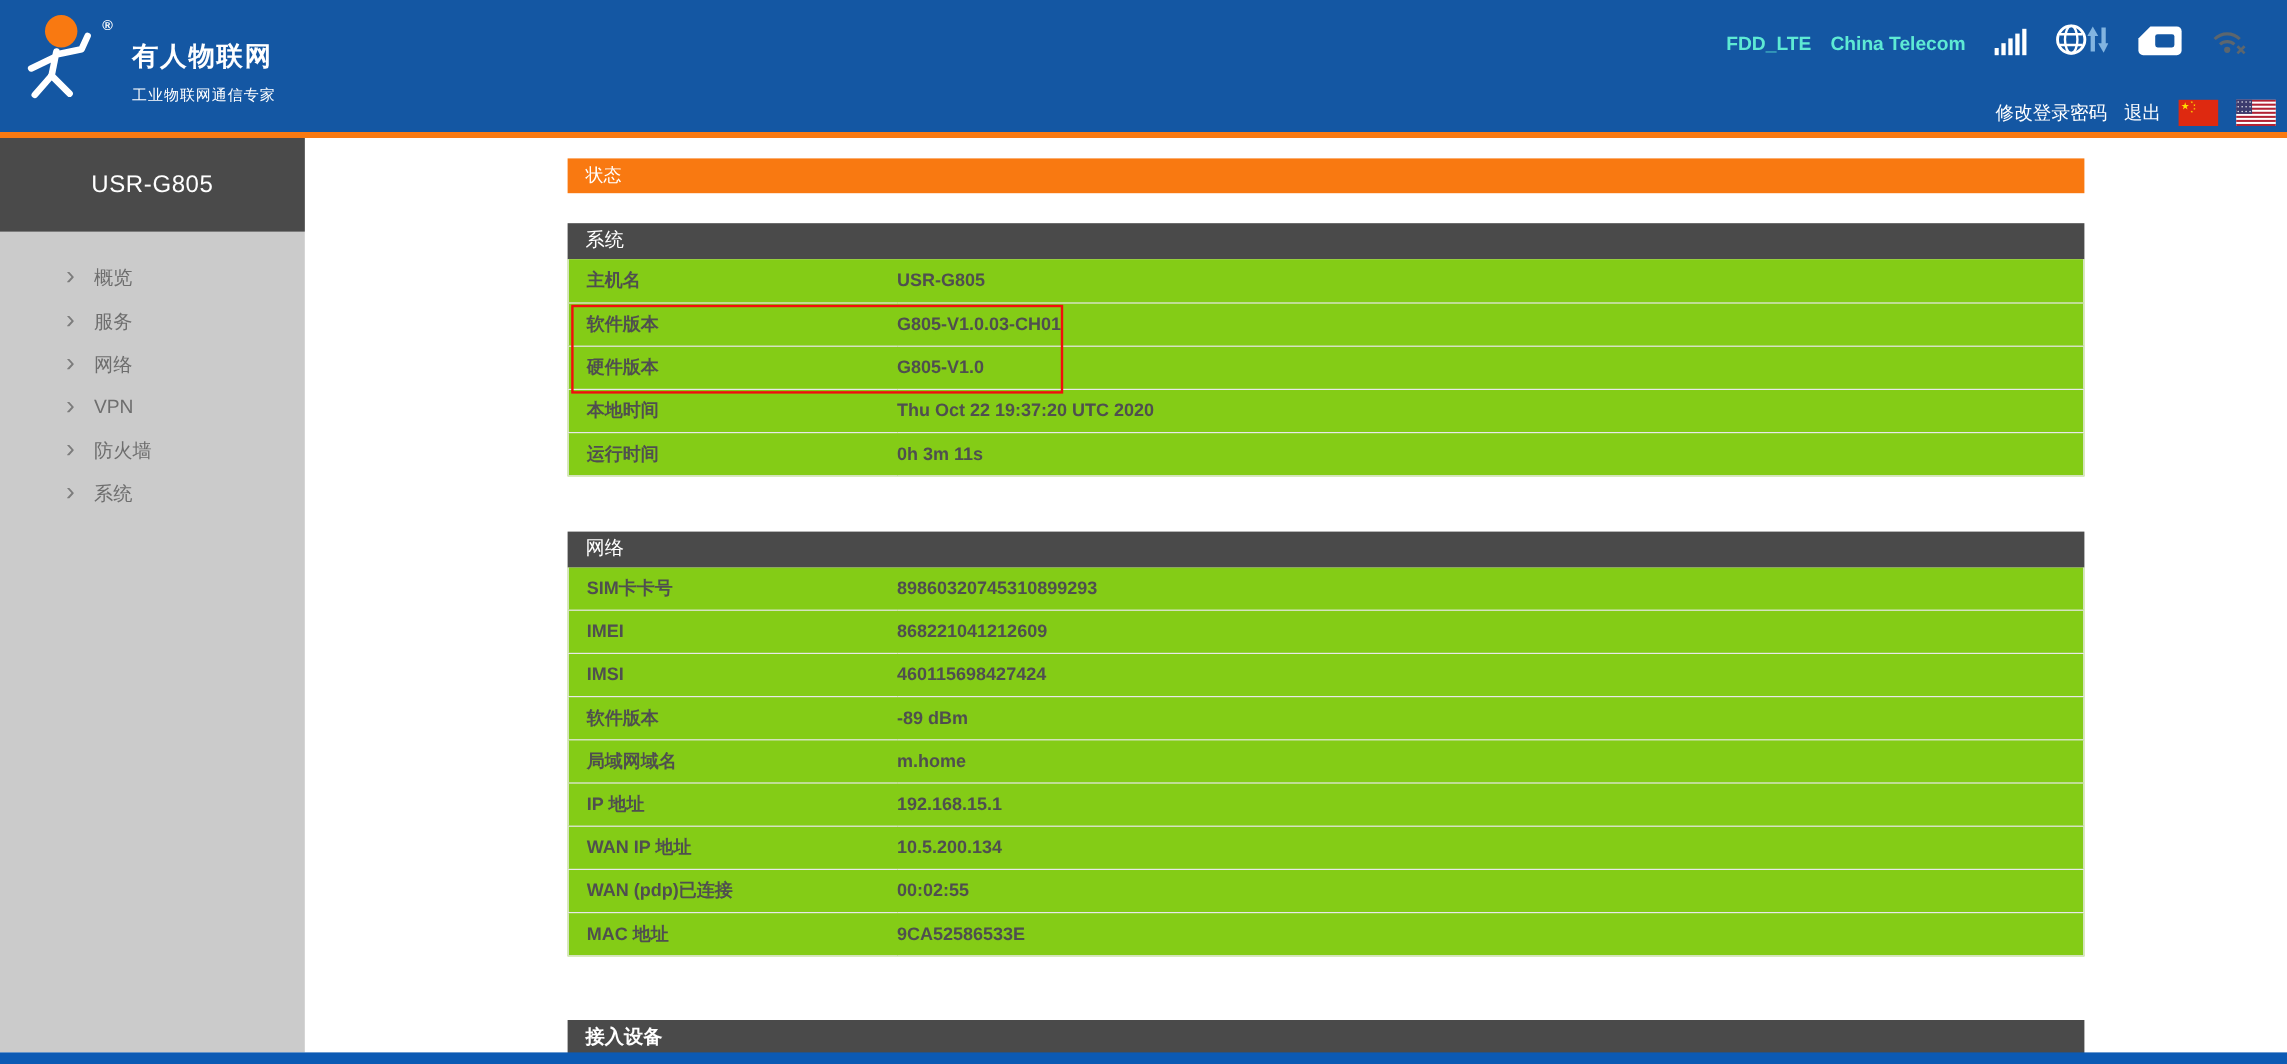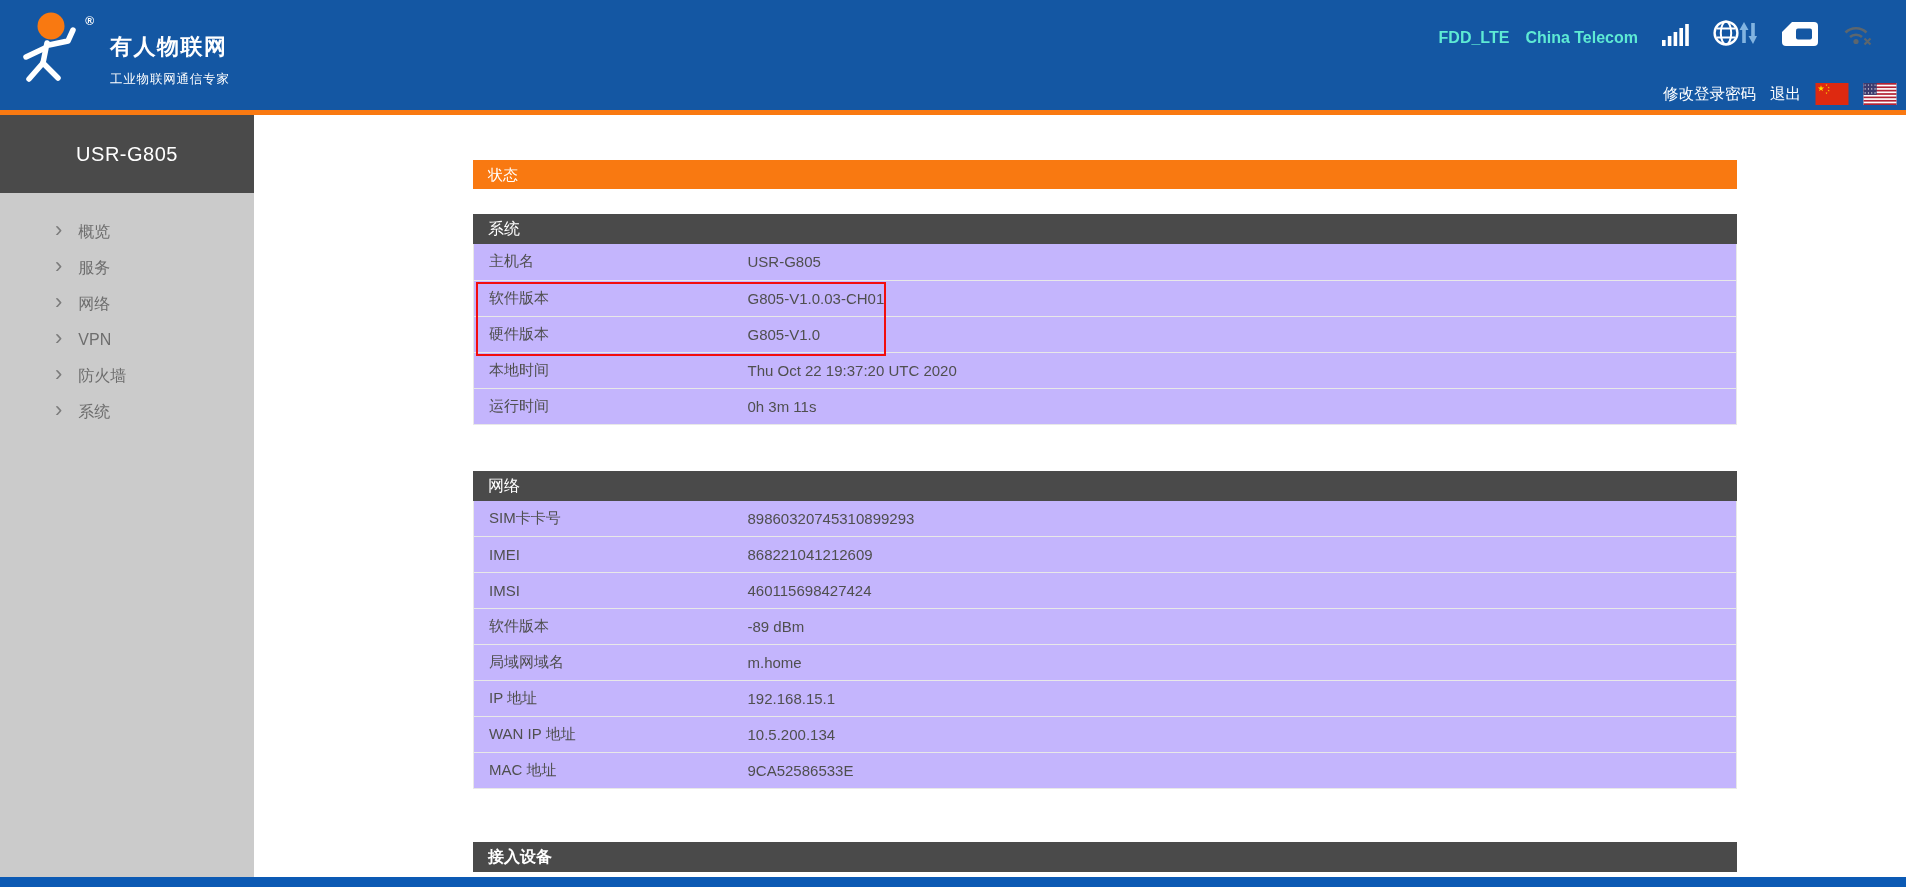--- a/index.html
+++ b/index.html
@@ -26,29 +26,29 @@
   .flag { width:34px; height:22px; display:block; cursor:pointer; }
   
   .sidebar { position:absolute; top:115px; left:0; width:254px; height:762px; background:#cbcbcb; }
   .device-header { height:78px; background:#4a4a4a; color:#fff; font-size:20px; letter-spacing:0.5px;
     display:flex; align-items:center; justify-content:center; }
   .menu { padding-top:21px; }
   .menu-item { height:36px; display:flex; align-items:center; padding-left:55px; cursor:pointer; }
   .chev { color:#7c7c7c; font-size:22px; line-height:20px; margin-right:16px; margin-top:-4px; }
   .menu-label { color:#6e6e6e; font-size:16px; }
   
-  .content { position:absolute; left:437px; top:160px; width:1300px;padding-left:36px; }
+  .content { position:absolute; left:437px; top:132px; width:1300px;padding-left:36px; }
   .page-title-bar { height:29px; line-height:29px; background:#f97911; color:#fff; font-size:15px; padding-left:15px; }
   .section { position:relative; }
   .sec-system  { margin-top:25px; }
   .sec-network { margin-top:46px; }
   .sec-devices { margin-top:53px;font-weight:bold; }
   .section-header { height:30px; line-height:30px; background:#4a4a4a; color:#fff; font-size:16px; padding-left:15px; }
-  .info-table { width:100%; border-collapse:collapse; background:#c4b5fd;
-    border-left:1px solid #e8e8e8; border-right:1px solid #e8e8e8; }
+  .info-table { width:100%; border-collapse:collapse; background:#84cc16;
+    border-left:1px solid #e8e8e8; border-right:1px solid #e8e8e8;font-weight:bold; }
   .info-table td { height:36px; border-bottom:1px solid #e8e8e8; font-size:15px; color:#4f4f4f; }
   .cell-label { width:274px; padding-left:15px; }
   .highlight-box { position:absolute; left:3px; top:68px; width:410px; height:74px;
     border:2px solid #f20d0d; pointer-events:none; }
   
   .footer-strip { position:absolute; left:0; bottom:0; width:100%; height:10px; background:#0c5ab4; z-index:5; }
 </style>
 </head>
 <body>
 
@@ -274,20 +274,24 @@
             <tr class="info-row">
               <td class="cell-label">IP 地址</td>
               <td class="cell-value">192.168.15.1</td>
             </tr>
 
             <tr class="info-row">
               <td class="cell-label">WAN IP 地址</td>
               <td class="cell-value">10.5.200.134</td>
             </tr>
 
+            <tr class="info-row">
+              <td class="cell-label">WAN (pdp)已连接</td>
+              <td class="cell-value">00:02:55</td>
+            </tr>
 
             <tr class="info-row">
               <td class="cell-label">MAC 地址</td>
               <td class="cell-value">9CA52586533E</td>
             </tr>
           </tbody>
       </table>
     </section>
 
     <section class="section sec-devices">

